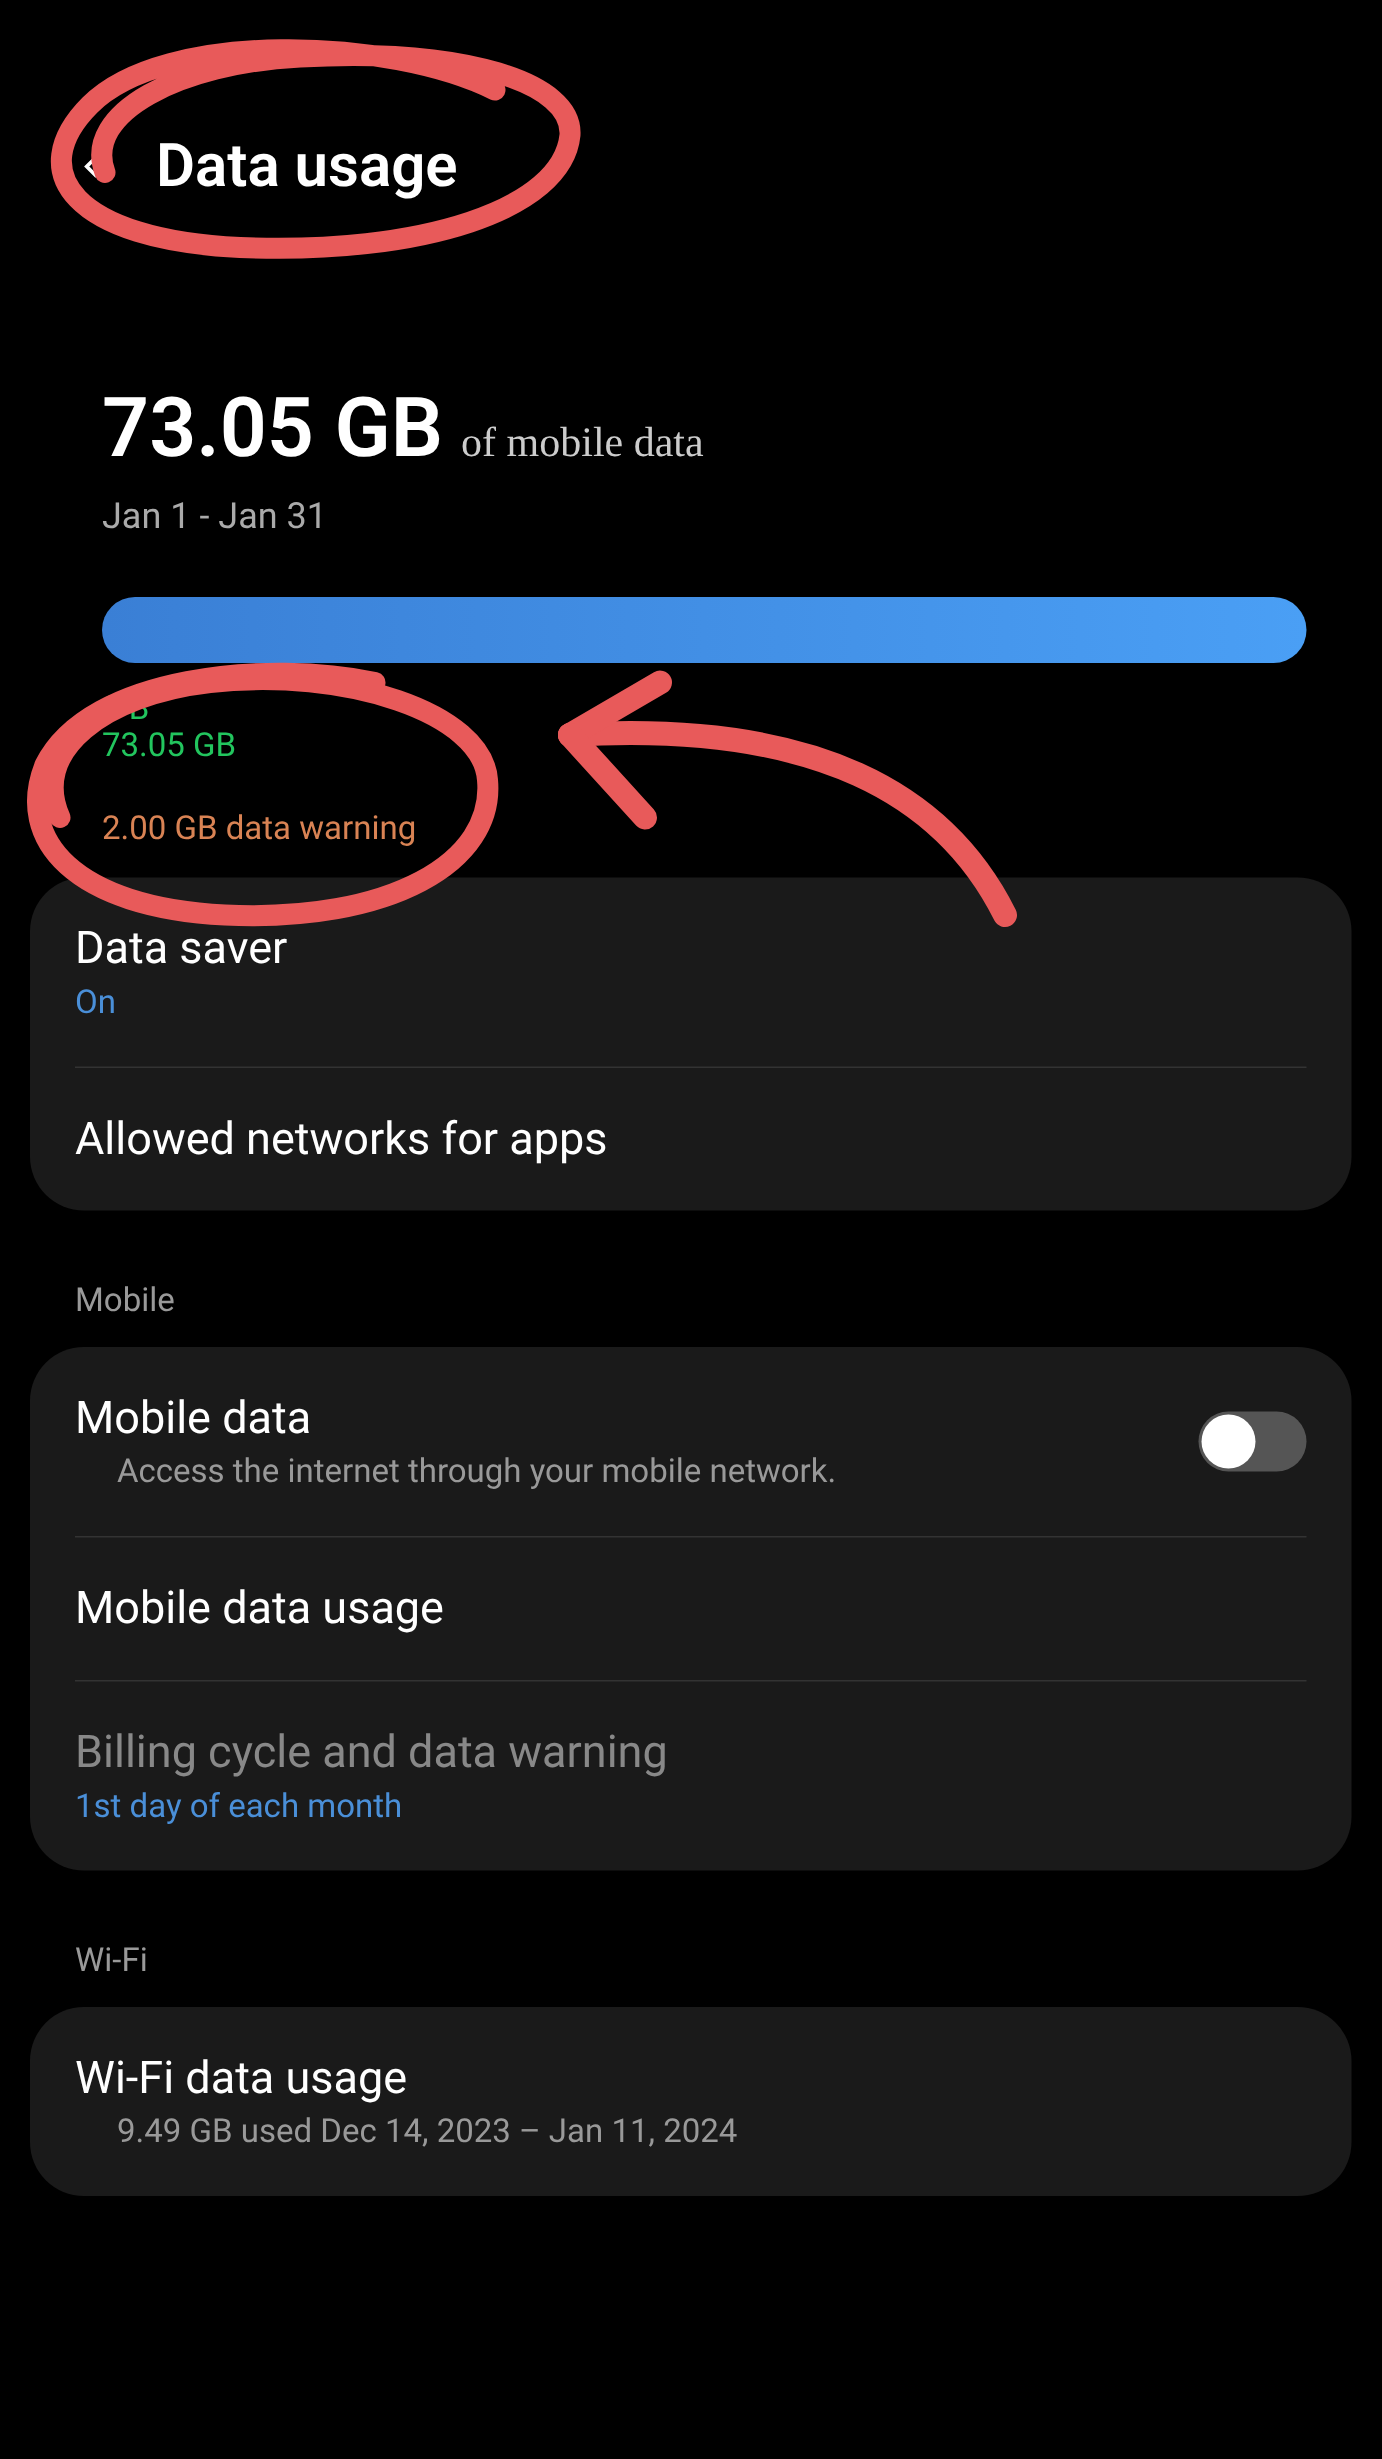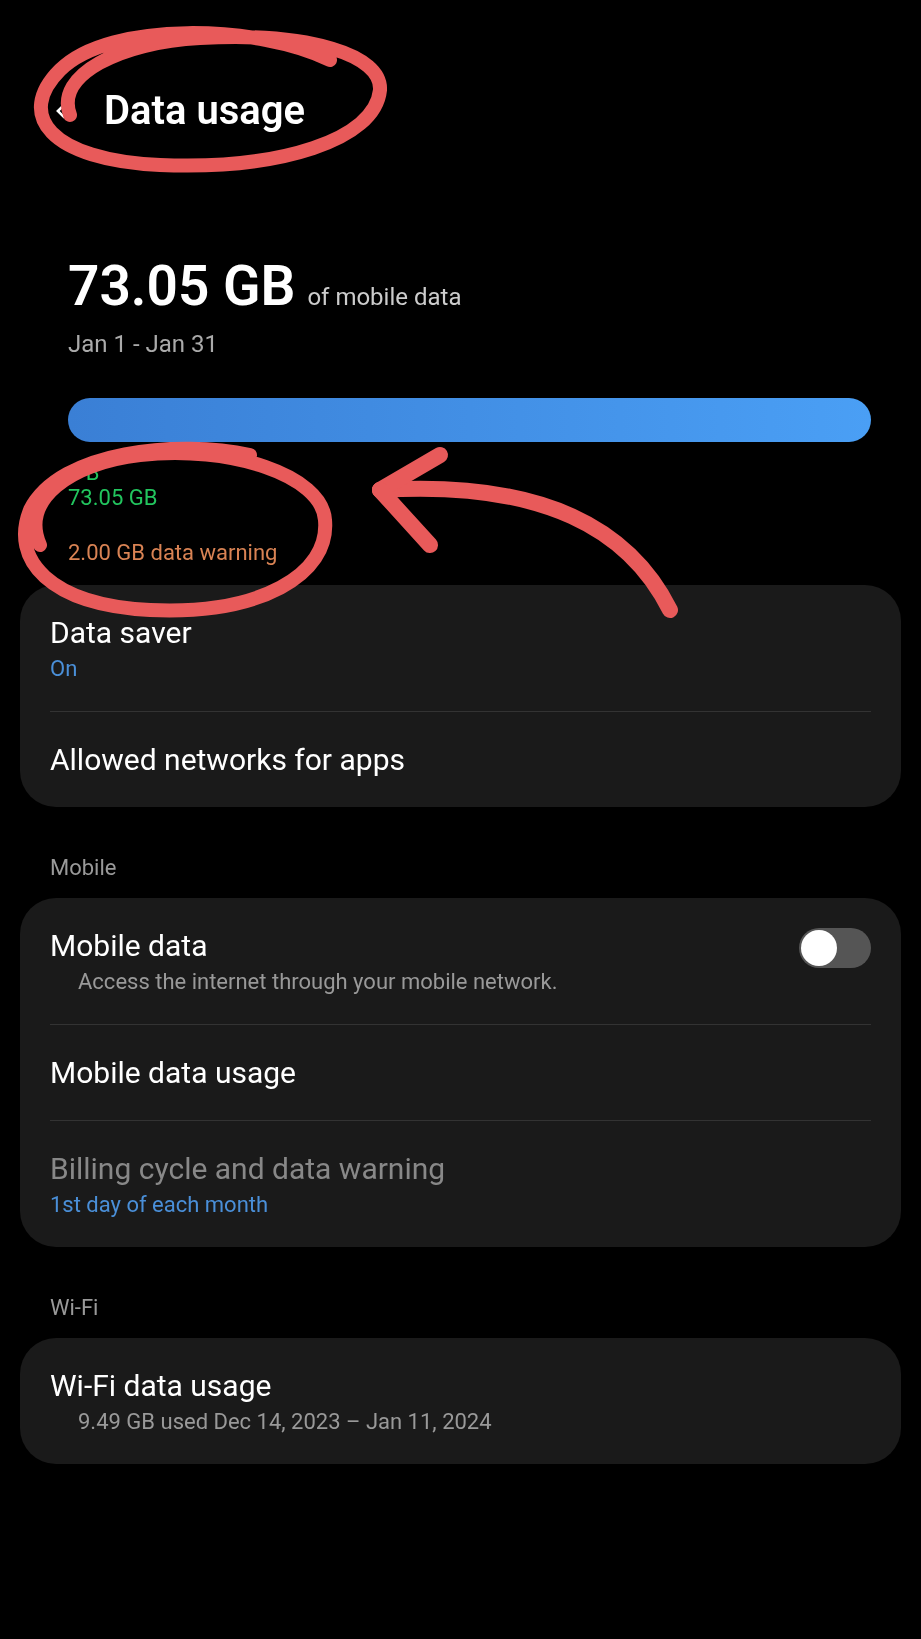--- a/index.html
+++ b/index.html
@@ -42,22 +42,23 @@
       display: flex;
       align-items: baseline;
       gap: 12px;
     }
     .usage-value {
       font-size: 55px;
       font-weight: 600;
       color: #ffffff;
     }
     .usage-label {
-      font-size: 24px;
+      font-size: 28px;
       color: #cccccc;
+      font-family: Liberation Serif, serif;
     }
     .period {
       font-size: 24px;
       color: #aaaaaa;
       margin-top: 12px;
     }
     .progress-bar {
       width: 100%;
       height: 44px;
       background: linear-gradient(to right, #3a7fd5, #4a9ff5);
@@ -107,21 +108,21 @@
       margin: 0 30px;
     }
     .section-header {
       font-size: 22px;
       color: #999999;
       padding: 48px 50px 18px 50px;
     }
     .item-row {
       display: flex;
       justify-content: space-between;
-      align-items: flex-start;
+      align-items: center;
     }
     .item-text {
       flex: 1;
     }
     .item-title-dim {
       font-size: 30px;
       color: #888888;
     }
     .toggle {
       width: 72px;

